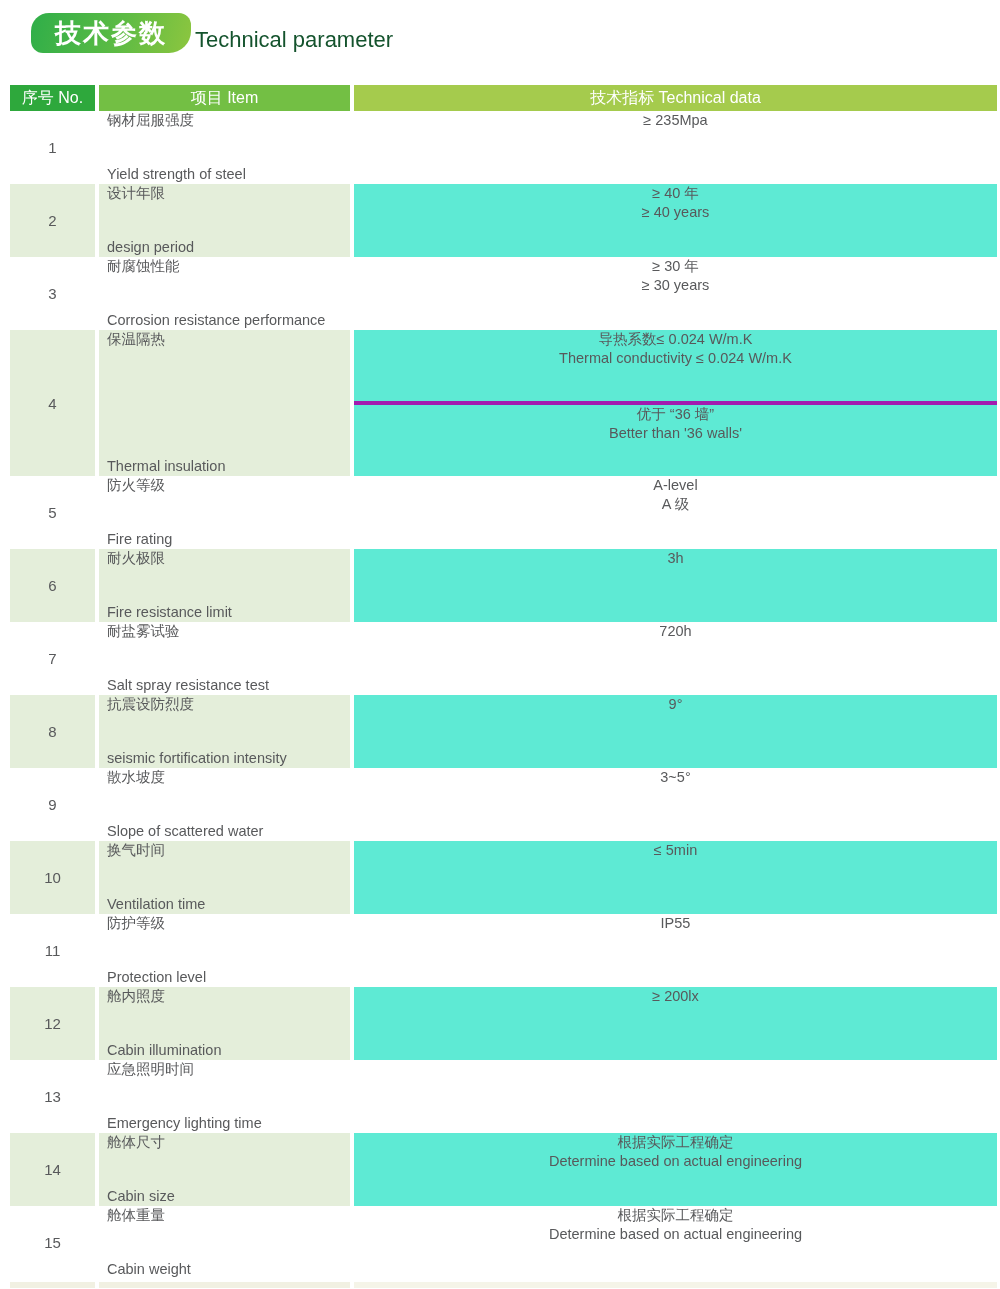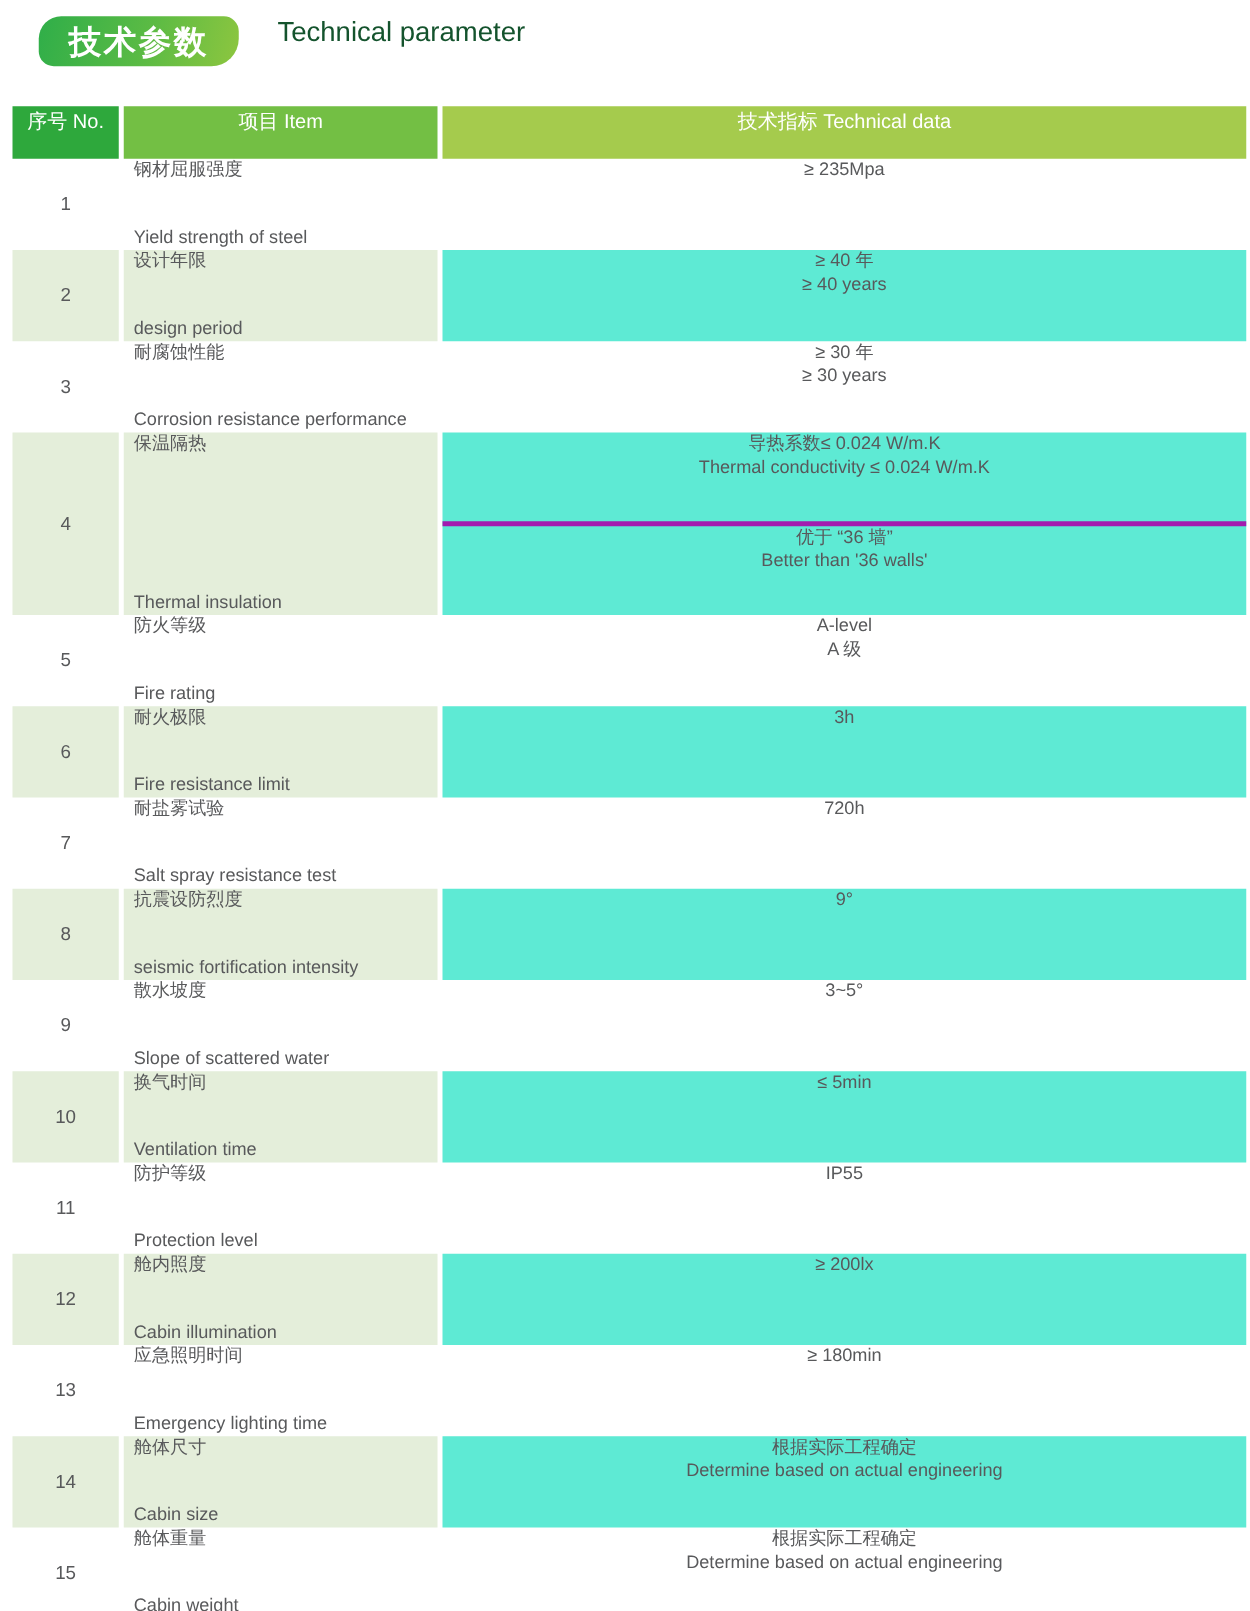--- a/index.html
+++ b/index.html
@@ -15,22 +15,22 @@
     font-family: "Liberation Sans", "DejaVu Sans", sans-serif;
     color: #58595b;
   }
 
   
   .page-header {
     position: absolute;
     left: 15px;
     top: 13px;
     display: flex;
-    align-items: flex-start;
-    gap: 31px;
+    align-items: flex-end;
+    gap: 4px;
     padding-left: 16px;
   }
   .badge {
     background: linear-gradient(105deg, #2fae49 0%, #5cbb44 55%, #8dc63f 100%);
     color: #ffffff;
     font-size: 26px;
     font-weight: bold;
     letter-spacing: 2px;
     line-height: 40px;
     padding: 0 24px;
@@ -43,21 +43,21 @@
 
   
   .ttable {
     position: absolute;
     left: 10px;
     top: 85px;
     width: 987px;
   }
   .thead {
     display: flex;
-    height: 42px;
+    height: 26px;
   }
   .cell-no   { width: 85px;  margin-right: 4px; box-sizing: border-box; }
   .cell-item { width: 251px; margin-right: 4px; box-sizing: border-box; }
   .cell-data { width: 643px; box-sizing: border-box; }
 
   .thead > div {
     color: #ffffff;
     font-size: 16px;
     text-align: center;
     line-height: 26px;
@@ -286,25 +286,20 @@
             <div>≥ 200lx</div>
           </div>
         </div>
       </div>
       <div class="trow">
         <div class="cell-no">13</div>
         <div class="cell-item">
           <div>应急照明时间</div>
           <div>Emergency lighting time</div>
         </div>
-        <div class="cell-data">
-          <div class="value-cell">
-            <div>≥ 180min</div>
-          </div>
-        </div>
       </div>
       <div class="trow shaded">
         <div class="cell-no">14</div>
         <div class="cell-item">
           <div>舱体尺寸</div>
           <div>Cabin size</div>
         </div>
         <div class="cell-data">
           <div class="value-cell">
             <div>根据实际工程确定</div>

